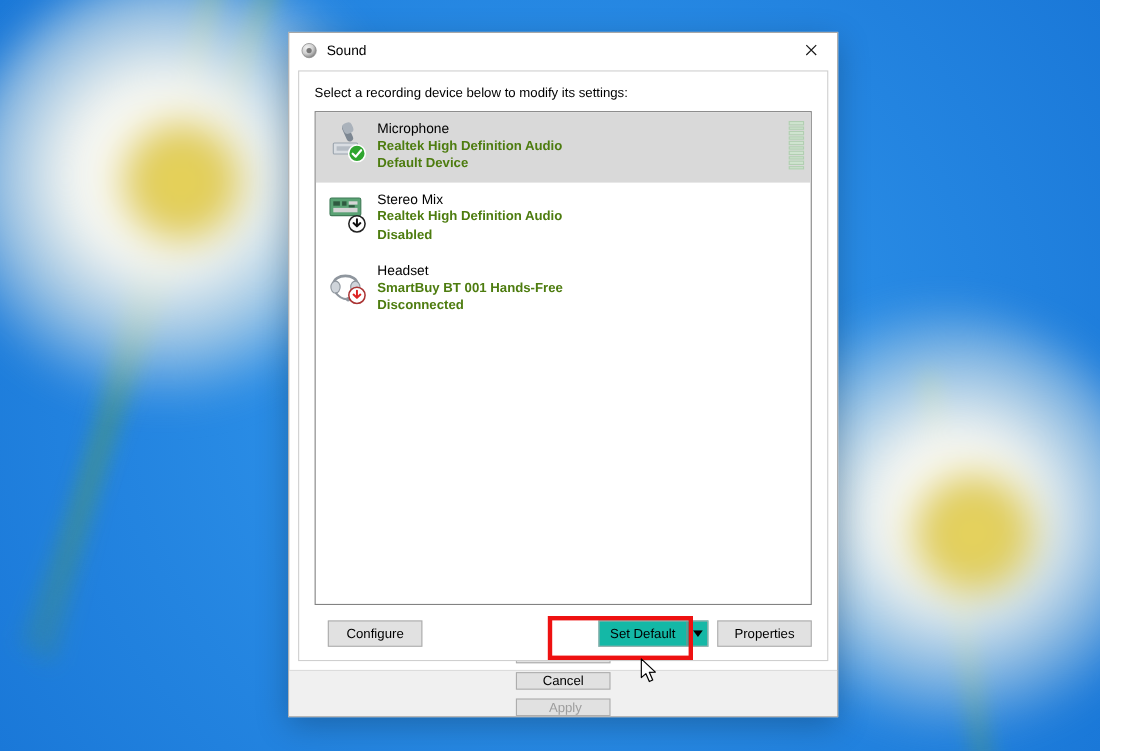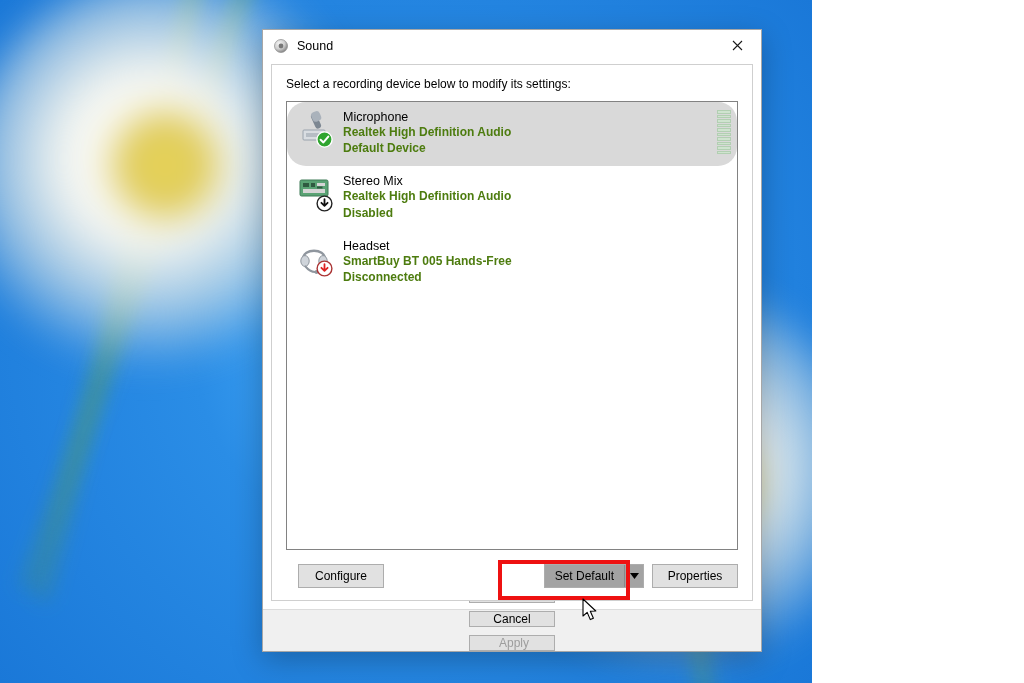--- a/index.html
+++ b/index.html
@@ -2,21 +2,21 @@
 <html><head>
 <meta charset="utf-8">
 <style>
   * { box-sizing: border-box; }
   html, body {
     margin: 0; padding: 0; width: 1024px; height: 683px; overflow: hidden;
     font-family: "Segoe UI", Tahoma, sans-serif; font-size: 12px;
   }
   
   .desktop {
-    position: relative; width: 812px; height: 683px;
+    position: relative; width: 1000px; height: 683px;
     background: radial-gradient(circle at 50% 50%, #4db2ff 0%, #2a8de6 40%, #1a78d8 100%);
     overflow: hidden;
   }
   .flower {
     position: absolute; border-radius: 50%;
     filter: blur(18px);
     pointer-events: none;
   }
   .flower .core { position: absolute; border-radius: 50%; }
   .f1 { left: -40px; top: -30px; width: 420px; height: 420px;
@@ -67,21 +67,21 @@
 
   .instruction { font-size: 12px; color: #000; margin-bottom: 10px; }
 
   .device-list {
     border: 1px solid #828282; background: #fff; flex: 1; overflow: auto;
   }
   .device-item {
     display: flex; align-items: flex-start; padding: 8px 10px 10px 10px; gap: 12px;
     position: relative;
   }
-  .device-item.selected { background: #d9d9d9; border-radius: 19px; }
+  .device-item.selected { background: #d9d9d9; }
   .device-item .vu {
     position: absolute; right: 6px; top: 8px; width: 14px; height: 44px;
     display: flex; flex-direction: column; gap: 1px;
   }
   .device-item .vu .seg { flex: 1; background: #cfe4cf; border: 1px solid #b2cfb2; }
   .device-icon { width: 34px; height: 36px; position: relative; flex-shrink: 0; }
   .device-text .name { font-size: 12.5px; color: #000; }
   .device-text .line { font-size: 12px; color: #4d7c0f; line-height: 1.35; font-weight: bold; }
 
   .badge { position: absolute; right: -2px; bottom: -2px; width: 17px; height: 17px; }
@@ -91,21 +91,21 @@
 
   .btn {
     height: 24px; min-width: 86px; padding: 0 10px; background: #e1e1e1;
     border: 1px solid #adadad; font-size: 12px; color: #000;
     display: inline-flex; align-items: center; justify-content: center;
     cursor: default;
   }
   .btn.disabled { color: #9d9d9d; padding-left: 14px; }
 
   .splitbtn {
-    display: inline-flex; height: 24px; border: 1px solid #adadad; background: #a3a3a3;
+    display: inline-flex; height: 24px; border: 1px solid #adadad; background: #14b8a6;
   }
   .splitbtn .main { padding: 0 10px; display:flex; align-items:center; border-right: 1px solid #8a8a8a; font-size:12px; }
   .splitbtn .drop { width: 18px; display:flex; align-items:center; justify-content:center; }
 
   .highlight-box {
     position: absolute; border: 4px solid #e11; pointer-events: none;
   }
 
   .dialog-buttons {
     height: 42px; background: #f0f0f0; border-top: 1px solid #dcdcdc;
@@ -231,21 +231,21 @@
               </svg>
               <span class="badge">
                 <svg viewBox="0 0 17 17" width="17" height="17">
                   <circle cx="8.5" cy="8.5" r="7.4" fill="#fff" stroke="#a33" stroke-width="1.4"></circle>
                   <path d="M8.5 4.2 L8.5 10.2 M5.4 7.8 L8.5 10.8 L11.6 7.8" fill="none" stroke="#d22" stroke-width="1.8" stroke-linecap="round" stroke-linejoin="round"></path>
                 </svg>
               </span>
             </div>
             <div class="device-text">
               <div class="name">Headset</div>
-              <div class="line">SmartBuy BT 005 Hands-Free</div>
+              <div class="line">SmartBuy BT 001 Hands-Free</div>
               <div class="line">Disconnected</div>
             </div>
           </div>
 
         </div>
 
         <div class="button-row">
           <span class="btn">Configure</span>
           <span class="spacer"></span>
           <span class="splitbtn" style="margin-right:8px;">

